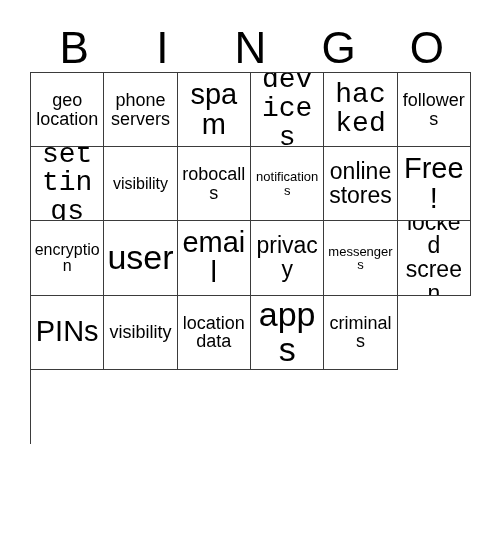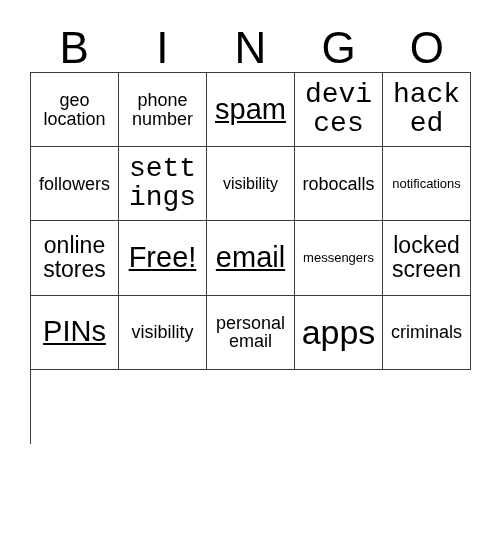--- a/index.html
+++ b/index.html
@@ -43,21 +43,21 @@
   .grid {
     position: absolute;
     left: 30px;
     top: 72px;
     width: 441px;
     height: 372px;
     border-top: 1px solid #3b3b3b;
     border-left: 1px solid #3b3b3b;
     box-sizing: border-box;
     display: grid;
-    grid-template-columns: repeat(5, 1fr);
+    grid-template-columns: repeat(6, 1fr);
     grid-template-rows: repeat(5, 1fr);
   }
   .cell {
     border-right: 1px solid #3b3b3b;
     border-bottom: 1px solid #3b3b3b;
     box-sizing: border-box;
     display: flex;
     align-items: center;
     justify-content: center;
     text-align: center;
@@ -71,21 +71,21 @@
     line-height: 1.03;
     word-break: break-word;
     hyphens: none;
   }
   
   .fs-xs  { font-size: 13px; }
   .fs-sm  { font-size: 16px; }
   .fs-md  { font-size: 18px; }
   .fs-lg  { font-size: 28px; font-family: Liberation Mono, monospace; }
   .fs-xl  { font-size: 23px; }
-  .fs-2xl { font-size: 29px; text-decoration: underline; }
+  .fs-2xl { font-size: 29px; }
   .fs-3xl { font-size: 34px; }
 </style>
 </head>
 <body>
 
 <div class="card">
 
   <div class="header-row">
     <div class="header-cell">B</div>
     <div class="header-cell">I</div>
@@ -93,21 +93,21 @@
     <div class="header-cell">G</div>
     <div class="header-cell">O</div>
   </div>
 
   <div class="grid">
 
     <div class="cell">
         <span class="cell-text fs-md">geo location</span>
       </div>
     <div class="cell">
-        <span class="cell-text fs-md">phone number</span>
+        <span class="cell-text fs-md">phone servers</span>
       </div>
     <div class="cell">
         <span class="cell-text fs-2xl">spam</span>
       </div>
     <div class="cell">
         <span class="cell-text fs-lg">devices</span>
       </div>
     <div class="cell">
         <span class="cell-text fs-lg">hacked</span>
       </div>
@@ -127,39 +127,48 @@
 
     <div class="cell">
         <span class="cell-text fs-xs">notifications</span>
       </div>
     <div class="cell">
         <span class="cell-text fs-xl">online stores</span>
       </div>
     <div class="cell">
         <span class="cell-text fs-2xl">Free!</span>
       </div>
+    <div class="cell">
+        <span class="cell-text fs-sm">encryption</span>
+      </div>
+    <div class="cell">
+        <span class="cell-text fs-3xl">user</span>
+      </div>
 
     <div class="cell">
         <span class="cell-text fs-2xl">email</span>
+      </div>
+    <div class="cell">
+        <span class="cell-text fs-xl">privacy</span>
       </div>
     <div class="cell">
         <span class="cell-text fs-xs">messengers</span>
       </div>
     <div class="cell">
         <span class="cell-text fs-xl">locked screen</span>
       </div>
     <div class="cell">
         <span class="cell-text fs-2xl">PINs</span>
       </div>
 
     <div class="cell">
         <span class="cell-text fs-md">visibility</span>
       </div>
     <div class="cell">
-        <span class="cell-text fs-md">personal email</span>
+        <span class="cell-text fs-md">location data</span>
       </div>
     <div class="cell">
         <span class="cell-text fs-3xl">apps</span>
       </div>
     <div class="cell">
         <span class="cell-text fs-md">criminals</span>
       </div>
 
   </div>
 </div>

